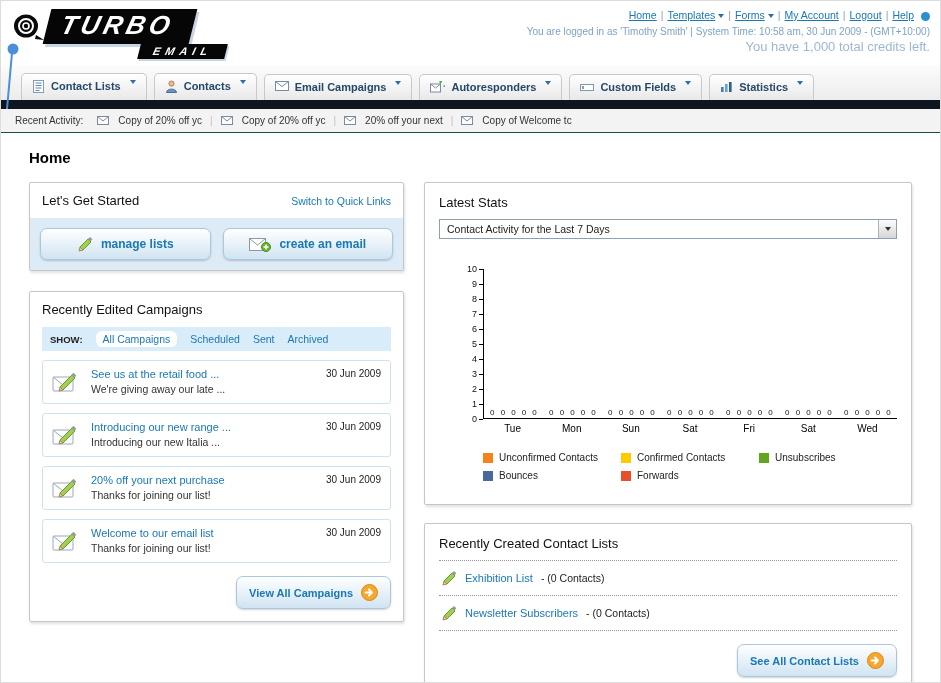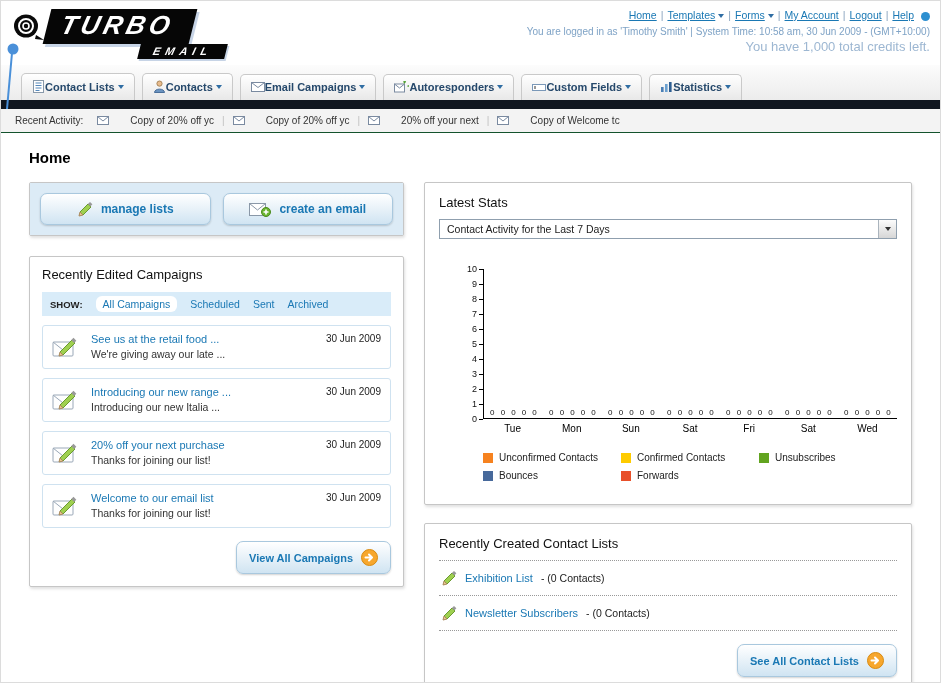--- a/index.html
+++ b/index.html
@@ -21,26 +21,26 @@
 .header-right{text-align:right;padding-top:2px}
 .top-links{font-size:10.5px}
 .top-links a{color:#1a78b4;text-decoration:underline;margin:0 2px}
 .top-links .sep{color:#8aa4bf;margin:0 2px}
 .caret{display:inline-block;width:0;height:0;border-left:3.5px solid transparent;border-right:3.5px solid transparent;border-top:4px solid #2f6da3;vertical-align:middle;margin-left:3px}
 .help-dot{display:inline-block;width:9px;height:9px;border-radius:50%;background:#2d8fd0;vertical-align:middle;margin-left:5px}
 .login-info{color:#7fa3c6;font-size:10px;margin-top:5px}
 .credits{color:#9db7d2;font-size:13px;margin-top:2px}
 
 .tabbar{display:flex;align-items:flex-end;gap:7px;padding:8px 0 0 20px;background:linear-gradient(#fcfcfc,#ececec)}
-.tab{display:flex;align-items:center;padding:6px 10px 7px;background:linear-gradient(#ffffff,#e8e8e8);border:1px solid #c9c9c9;border-bottom:none;border-radius:5px 5px 0 0;font-size:11px;font-weight:bold;color:#25486b;cursor:pointer}
+.tab{display:flex;gap:6px;padding:6px 10px 7px;background:linear-gradient(#ffffff,#e8e8e8);border:1px solid #c9c9c9;border-bottom:none;border-radius:5px 5px 0 0;font-size:11px;font-weight:bold;color:#25486b;cursor:pointer}
 .darkbar{height:9px;background:#10161f}
 
 .activity{display:flex;align-items:center;height:24px;background:#f3f3f3;border-bottom:1px solid #14532d;padding-left:14px;font-size:10px;color:#333}
 .activity-label{margin-right:10px}
-.activity-item{display:flex;align-items:center;gap:21px;margin:8px 4px;color:#333}
+.activity-item{display:flex;align-items:center;gap:9px;margin:8px 4px;color:#333}
 .act-sep{color:#c0c0c0;margin:0 4px}
 
 .main{padding:12px 28px 0}
 .page-title{font-size:15px;font-weight:bold;color:#000;margin:4px 0 16px}
 .columns{display:flex;gap:20px;align-items:flex-start}
 .col-left{width:375px;flex:none}
 .col-right{flex:1;min-width:0}
 .panel{background:#fff;border:1px solid #c6c6c6;border-radius:2px;box-shadow:1px 2px 3px rgba(0,0,0,.12)}
 .link{color:#1a78b4;cursor:pointer}
 .panel-title{font-size:13px;color:#111}
@@ -230,20 +230,24 @@
         </a>
       </span>
   </div>
 
   <main class="main">
     <h1 class="page-title">Home</h1>
     <div class="columns">
 
       <div class="col-left">
         <section class="panel">
+          <div class="gs-header">
+            <span class="panel-title">Let's Get Started</span>
+            <a class="link gs-link">Switch to Quick Links</a>
+          </div>
           <div class="gs-body">
             <button class="btn">
               <span class="ic">
                   <svg width="16" height="16" viewBox="0 0 16 16">
                     <polygon points="3,11 11,3 14,6 6,14" fill="#9fd050" stroke="#6a9a30"></polygon>
                     <polygon points="3,11 2,15 6,14" fill="#e8c890" stroke="#a8885a"></polygon>
                     <rect x="11.5" y="1.5" width="3.4" height="3" transform="rotate(45 13 3)" fill="#999"></rect>
                   </svg>
                 </span>
               <span>manage lists</span>

